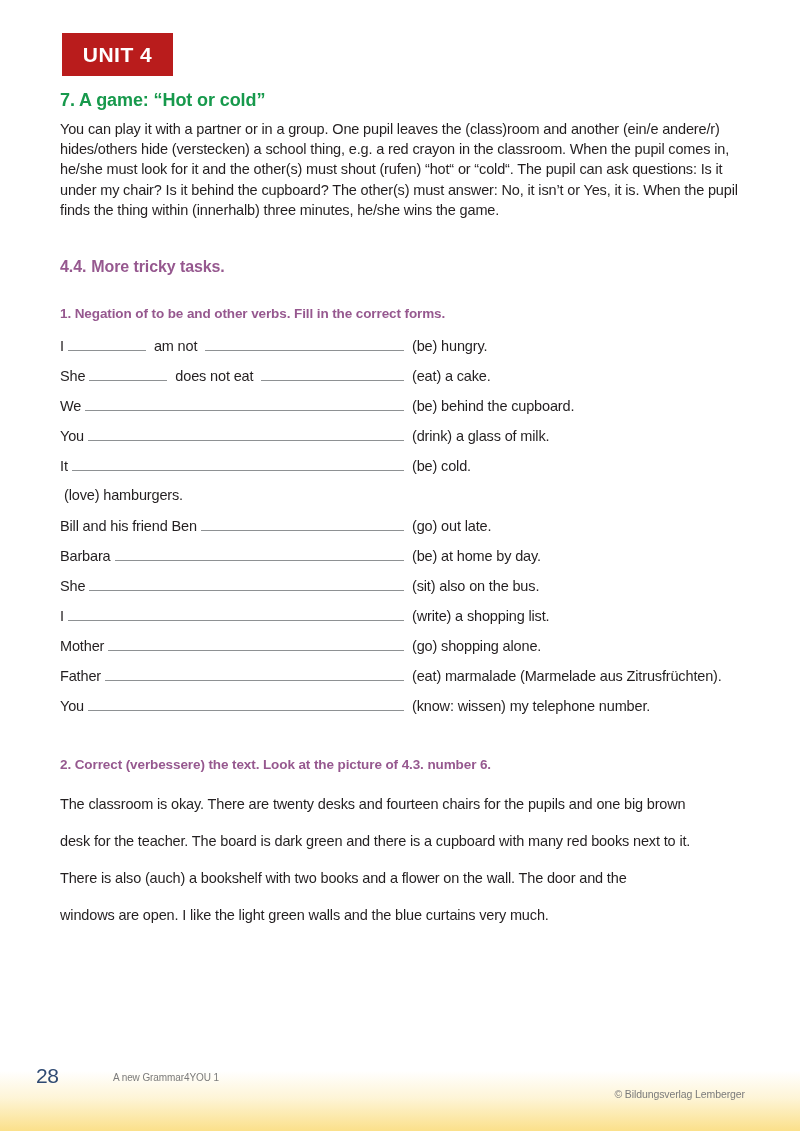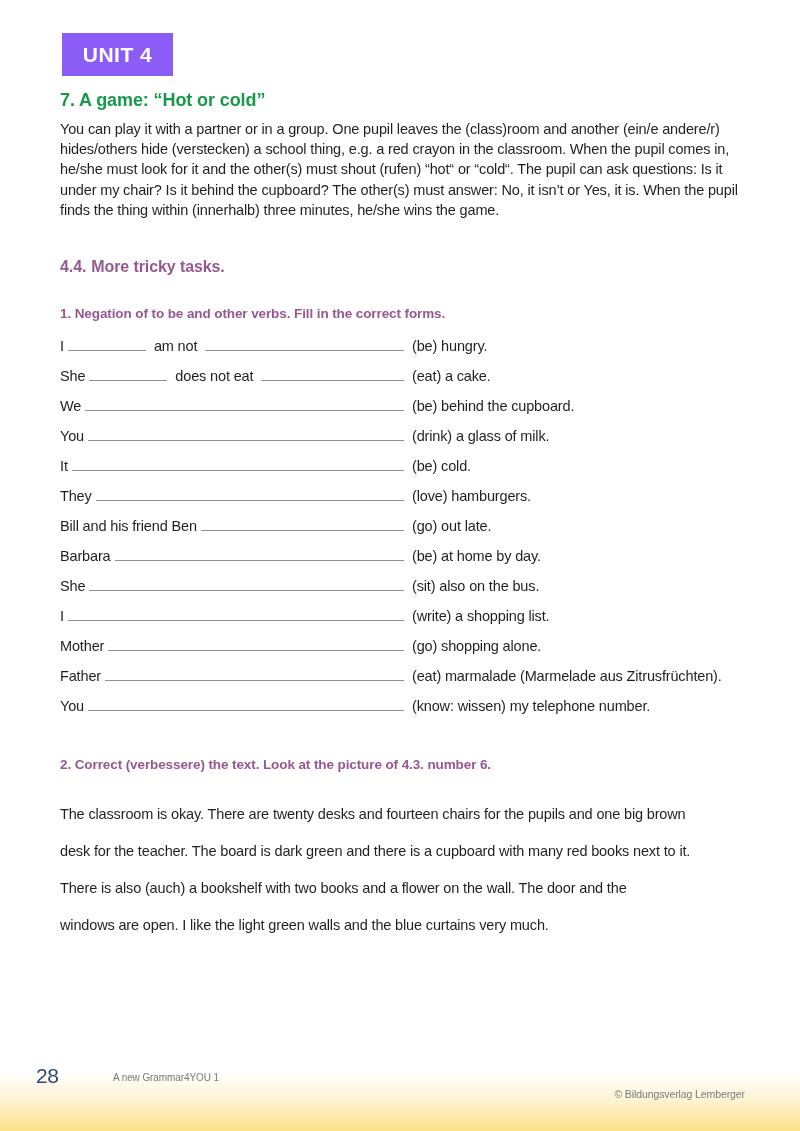--- a/index.html
+++ b/index.html
@@ -32,21 +32,21 @@
     background: linear-gradient(to bottom, rgba(251,224,138,0) 0%, rgba(252,232,166,0.45) 45%, #fbe08a 100%);
   }
 
   
   .unit-badge {
     position: absolute;
     left: 62px;
     top: 33px;
     width: 111px;
     height: 43px;
-    background: #8b5cf6;
+    background: #b91c1c;
     display: flex;
     align-items: center;
     justify-content: center;
   }
   .unit-badge-label {
     color: #ffffff;
     font-size: 21px;
     font-weight: bold;
     letter-spacing: 0.5px;
   }
@@ -124,21 +124,21 @@
     flex: 0 0 78px;
   }
   .ex-hint {
     flex: 0 0 auto;
     white-space: nowrap;
     padding-left: 4px;
   }
 
   
   .correct-text {
-    margin-top: 32px;
+    margin-top: 22px;
     font-size: 14.5px;
     color: #231f20;
     letter-spacing: -0.15px;
   }
   .correct-line {
     height: 37px;
     line-height: 20px;
     white-space: nowrap;
   }
 
@@ -232,24 +232,20 @@
           <span class="ex-hint">(drink) a glass of milk.</span>
         </div>
         <div class="ex-row">
           <div class="ex-left">
             <span class="ex-subject">It</span>
             <span class="blank"></span>
           </div>
           <span class="ex-hint">(be) cold.</span>
         </div>
         <div class="ex-row">
-          <div class="ex-left">
-            <span class="ex-subject">They</span>
-            <span class="blank"></span>
-          </div>
           <span class="ex-hint">(love) hamburgers.</span>
         </div>
         <div class="ex-row">
           <div class="ex-left">
             <span class="ex-subject">Bill and his friend Ben</span>
             <span class="blank"></span>
           </div>
           <span class="ex-hint">(go) out late.</span>
         </div>
         <div class="ex-row">

